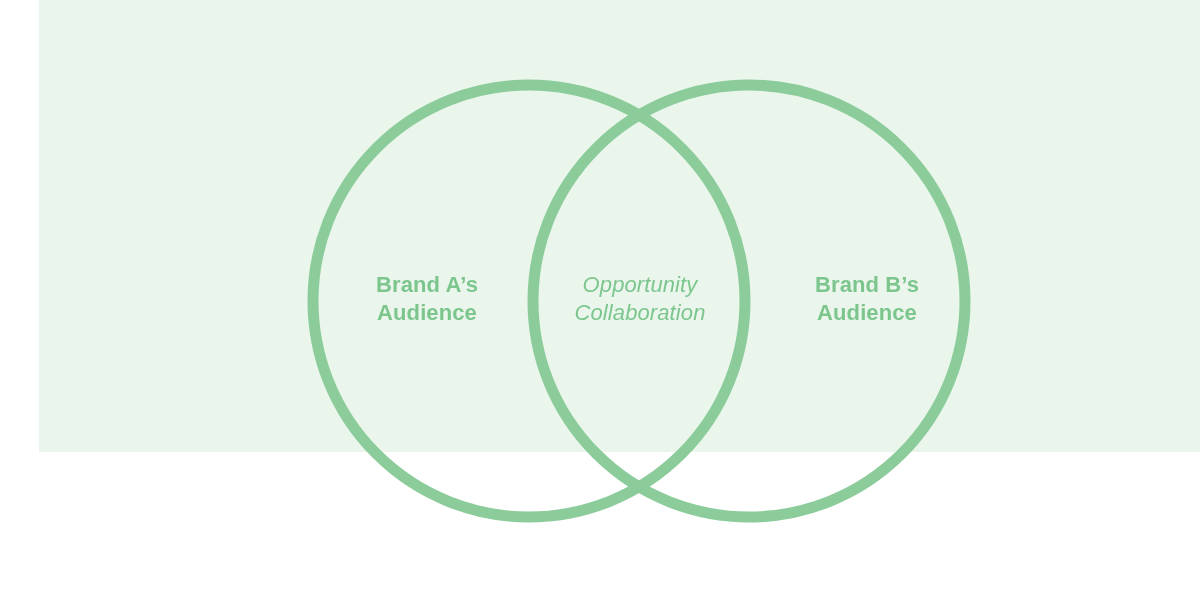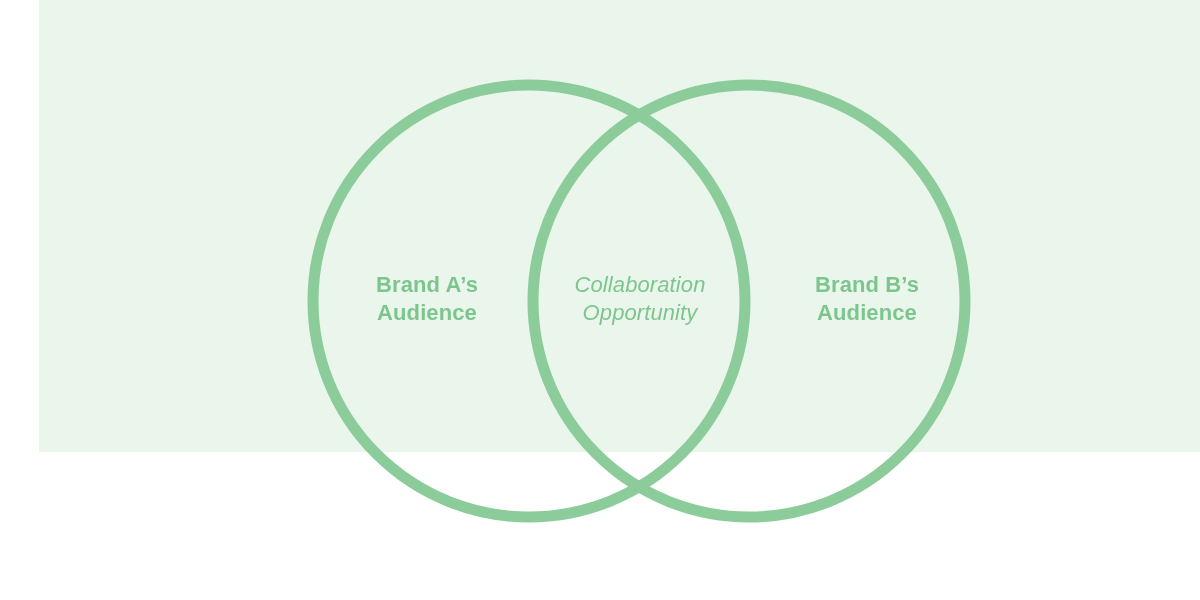--- a/index.html
+++ b/index.html
@@ -54,22 +54,22 @@
     <circle cx="490" cy="301" r="216" fill="none" stroke="#8bcc9a" stroke-width="11"></circle>
     <circle cx="710" cy="301" r="216" fill="none" stroke="#8bcc9a" stroke-width="11"></circle>
   </svg>
 
   <div class="venn-label bold" style="left: 388px; top: 299px; color: rgb(124, 198, 142);">
     <span class="line">Brand A’s</span>
     <span class="line">Audience</span>
   </div>
 
   <div class="venn-label italic" style="left: 601px; top: 299px; color: rgb(124, 198, 142);">
+    <span class="line">Opportunity</span>
     <span class="line">Collaboration</span>
-    <span class="line">Opportunity</span>
   </div>
 
   <div class="venn-label bold" style="left: 828px; top: 299px; color: rgb(124, 198, 142);">
     <span class="line">Brand B’s</span>
     <span class="line">Audience</span>
   </div>
 
 </div>
 
 </body></html>

